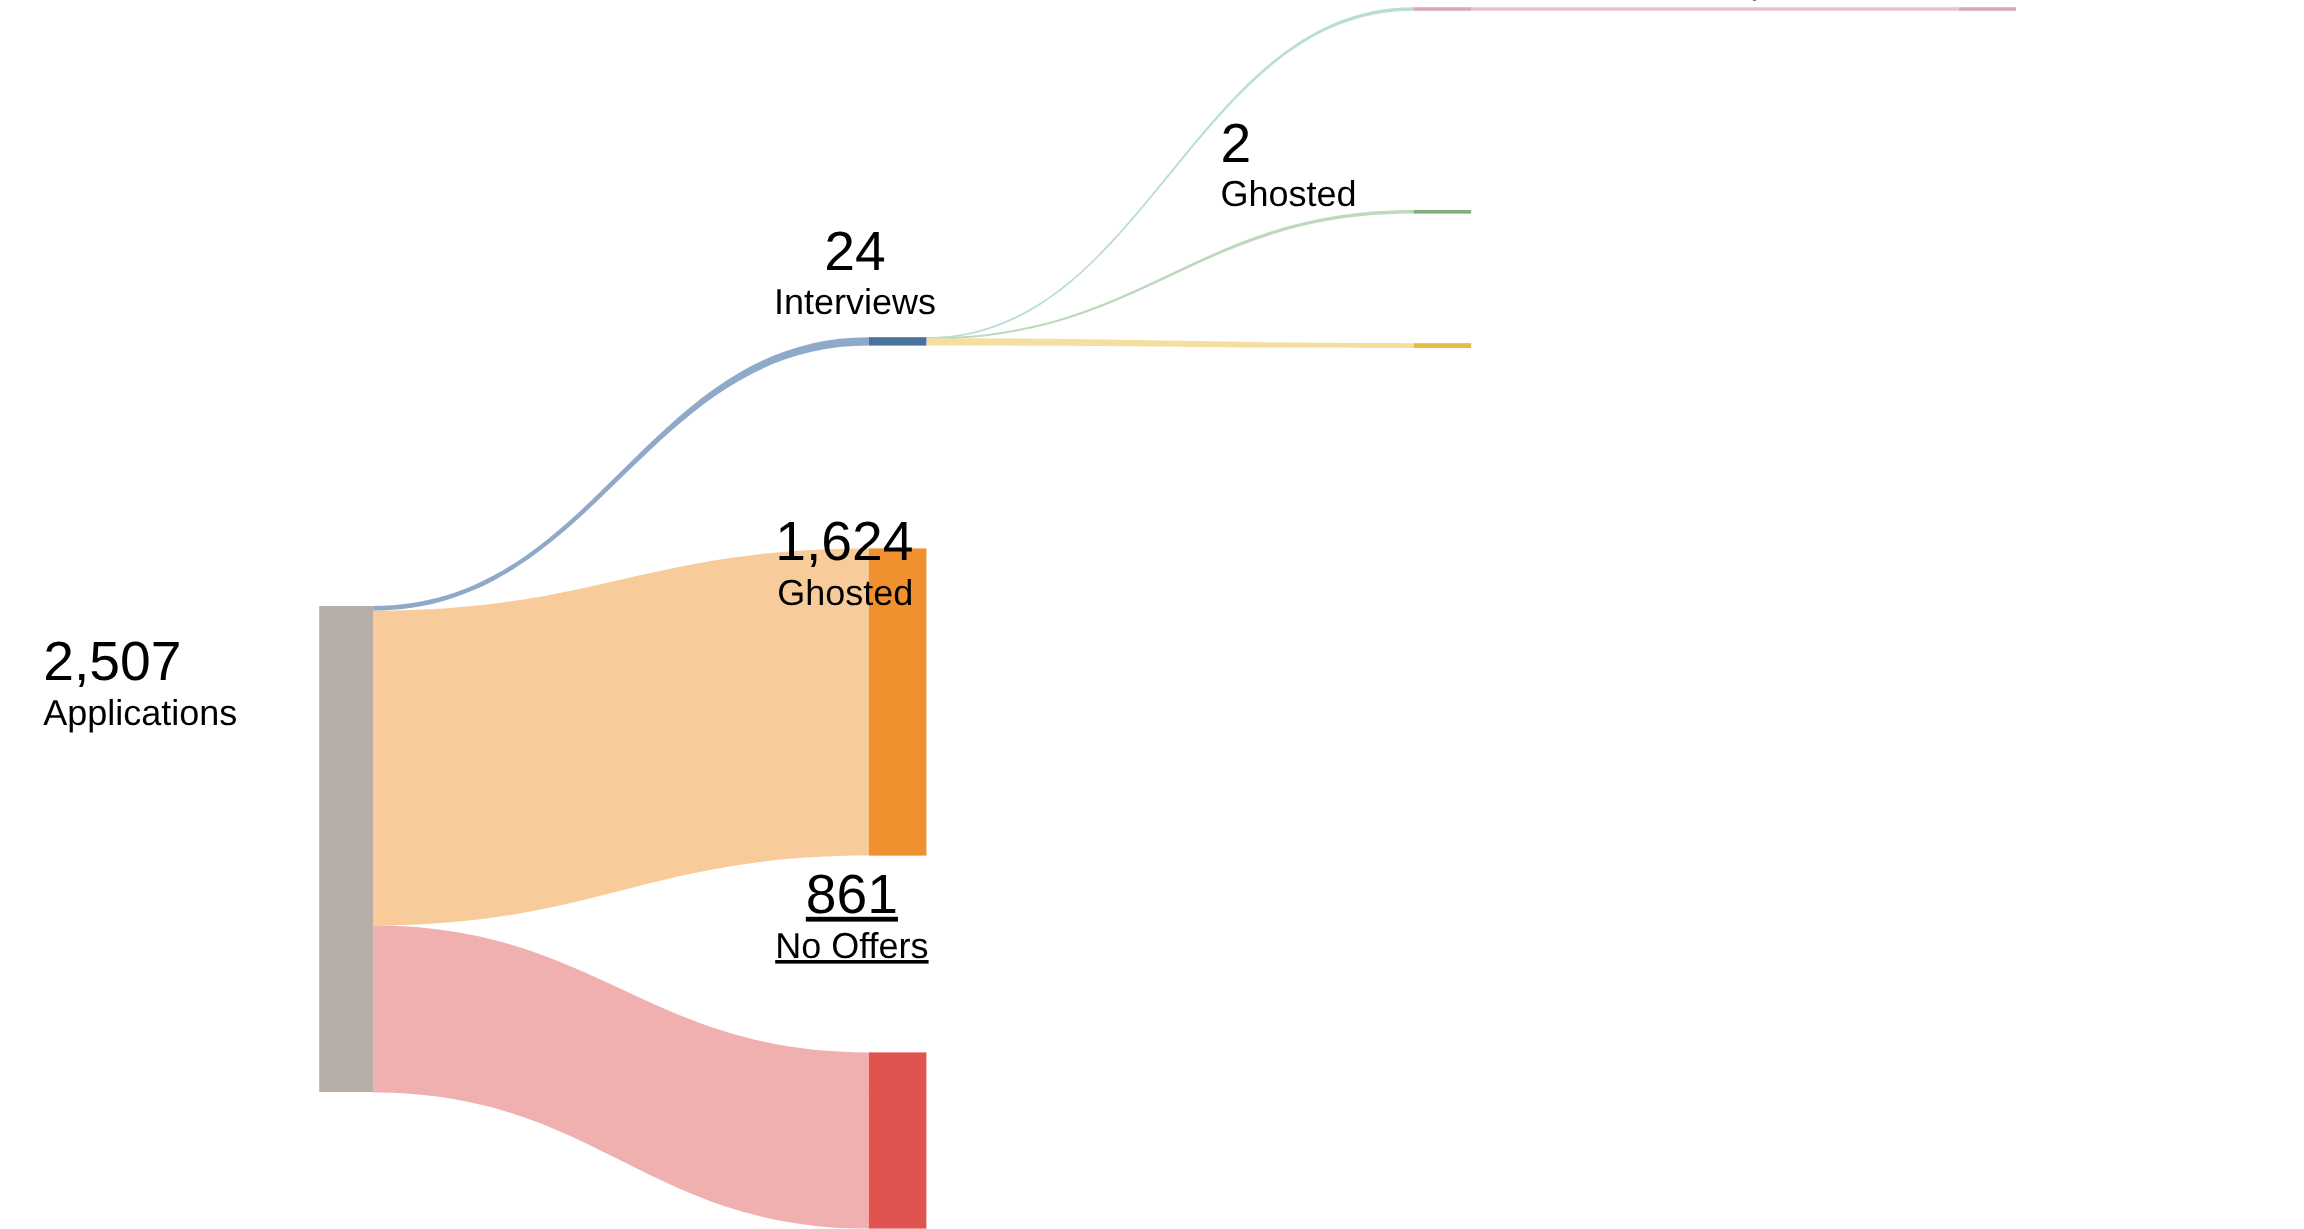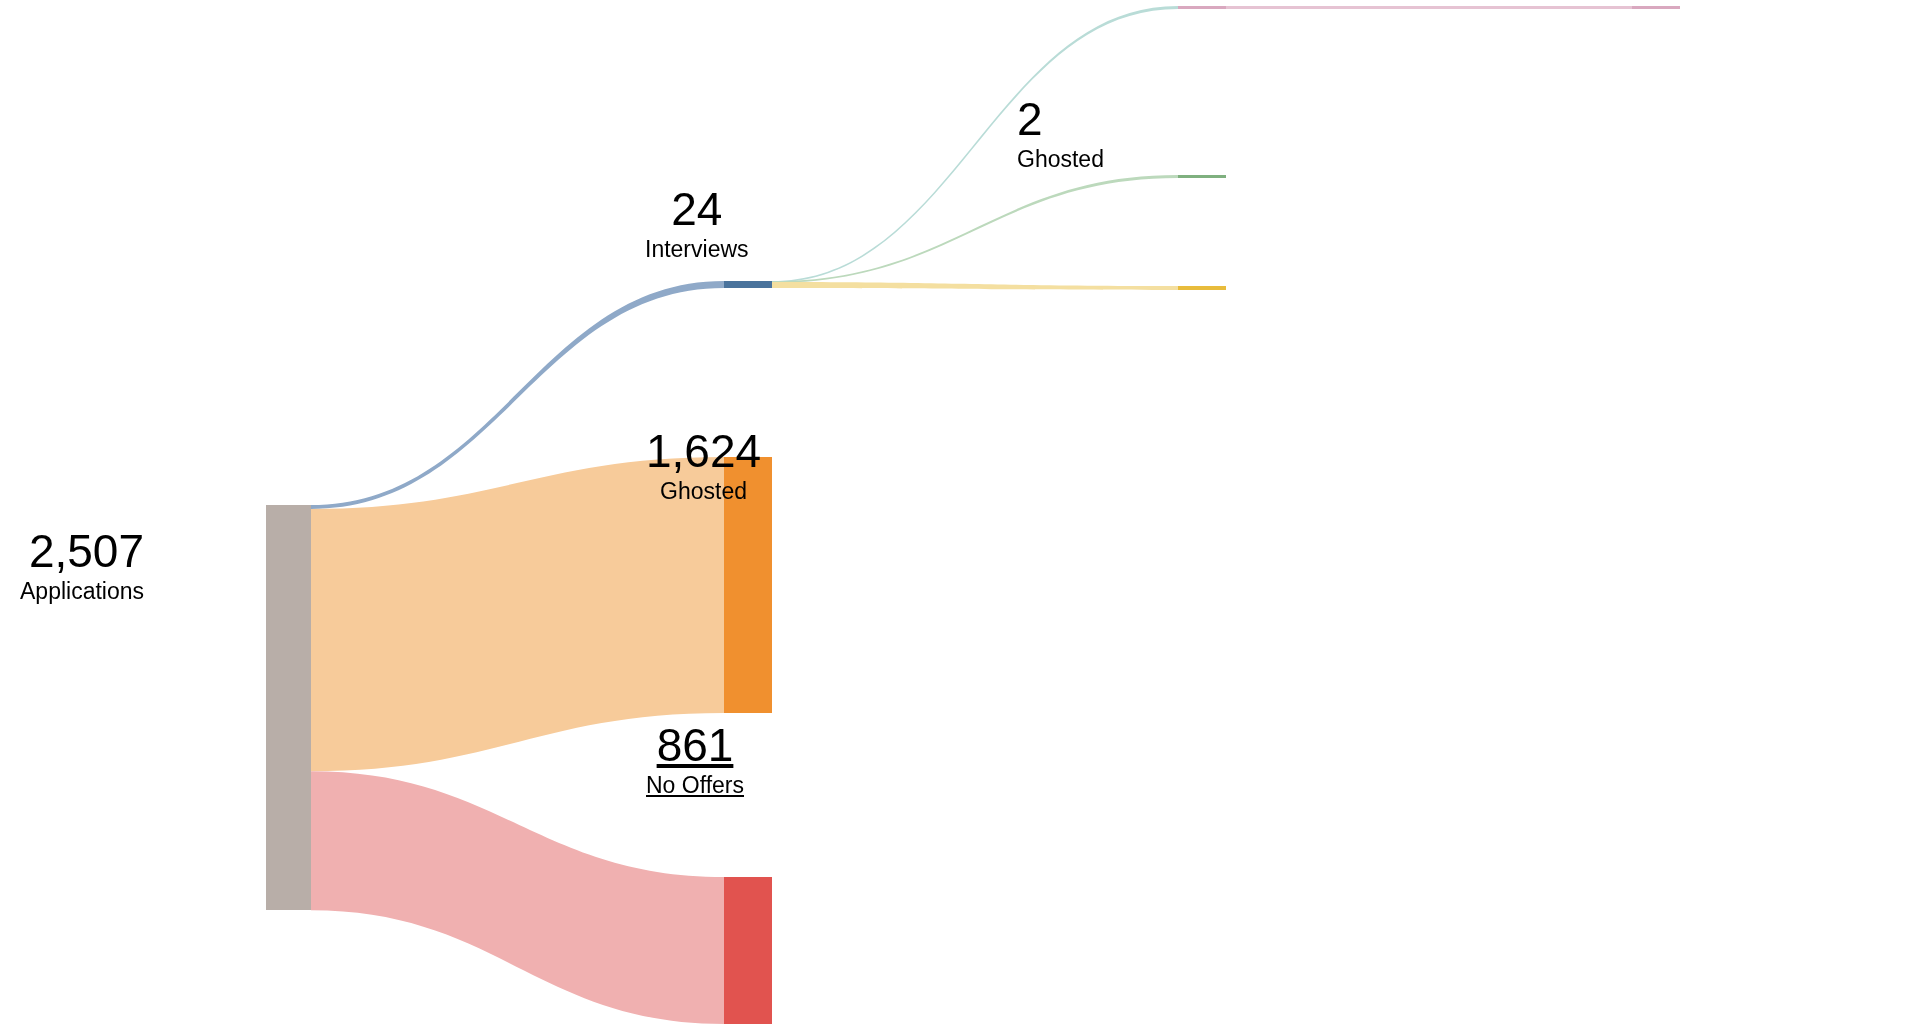--- a/index.html
+++ b/index.html
@@ -35,29 +35,29 @@
     pointer-events: none;
   }
   .node-value {
     font-size: 46px;
     font-weight: 400;
     letter-spacing: 0px;
     color: #000000;
     display: block;
   }
   .node-name {
-    font-size: 23px;
+    font-size: 30px;
     font-weight: 400;
     color: #000000;
     display: block;
     margin-top: 6px;
   }
-  .lbl-applications { left: 20px;  top: 528px; text-align: right; }
+  .lbl-applications { left: 36px;  top: 528px; text-align: left; }
   .lbl-interviews   { left: 645px; top: 186px; text-align: center; }
-  .lbl-rejected     { left: 646px; top: 428px; text-align: center; }
+  .lbl-rejected     { left: 646px; top: 428px; text-align: right; }
   .lbl-noanswer     { left: 646px; top: 722px; text-align: center; text-decoration: underline; }
   .lbl-offers       { left: 1017px; top: -36px; text-align: left; }
   .lbl-ghosted      { left: 1017px; top: 96px;  text-align: left; }
   .lbl-rejection    { left: 1017px; top: 236px; text-align: left; }
   .lbl-accepted     { left: 1392px; top: -36px; text-align: left; }
 </style>
 </head>
 <body>
 
 <div id="stage">

